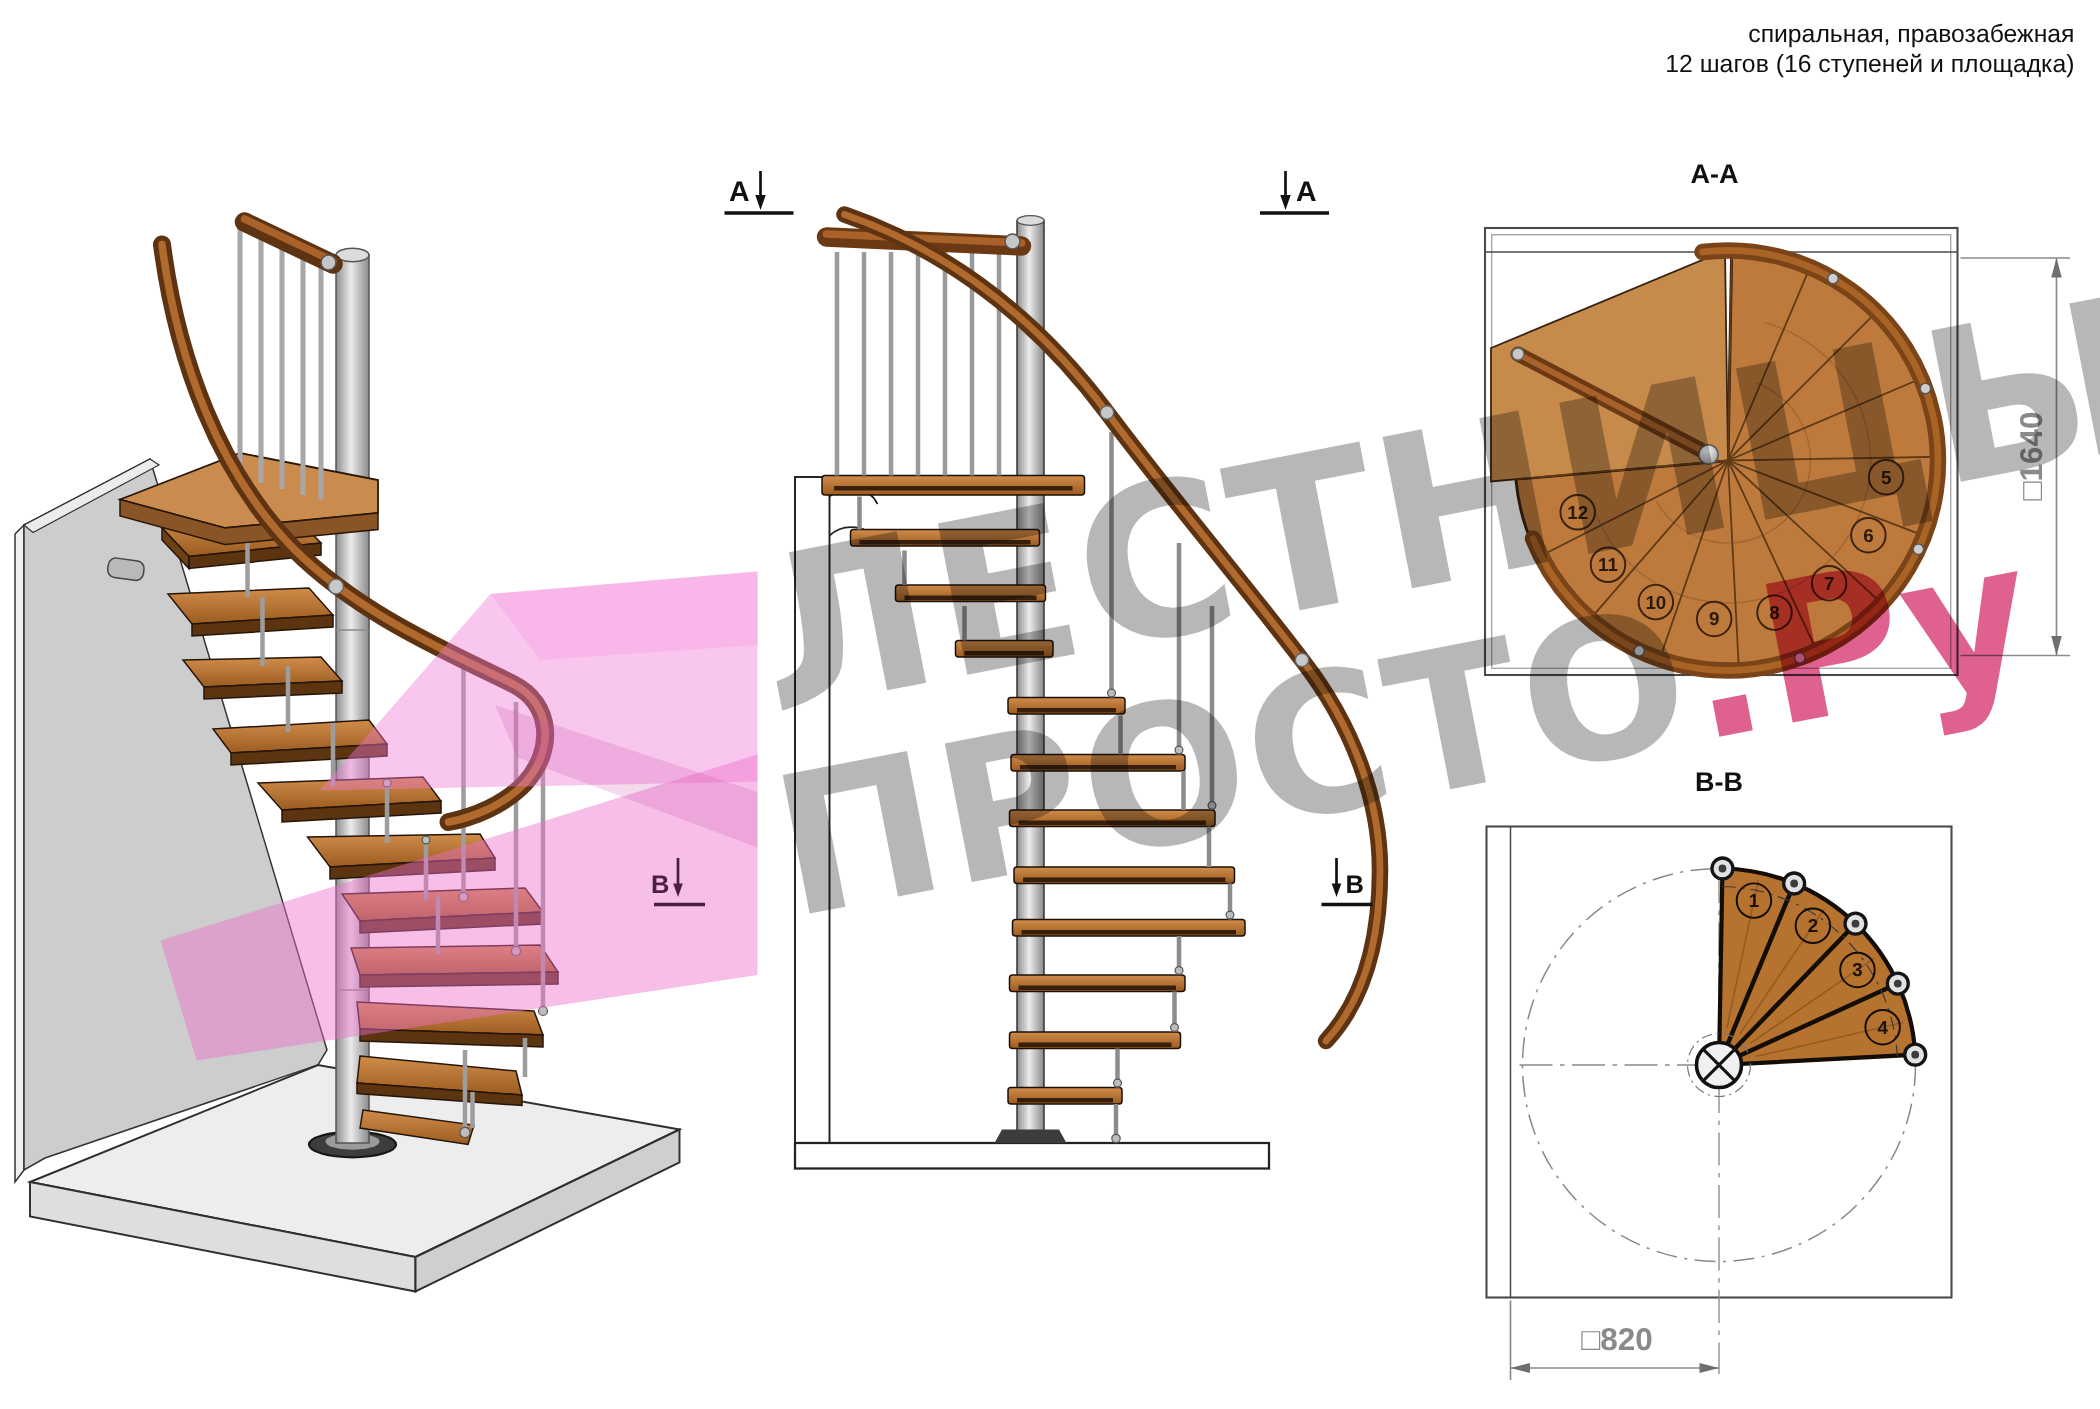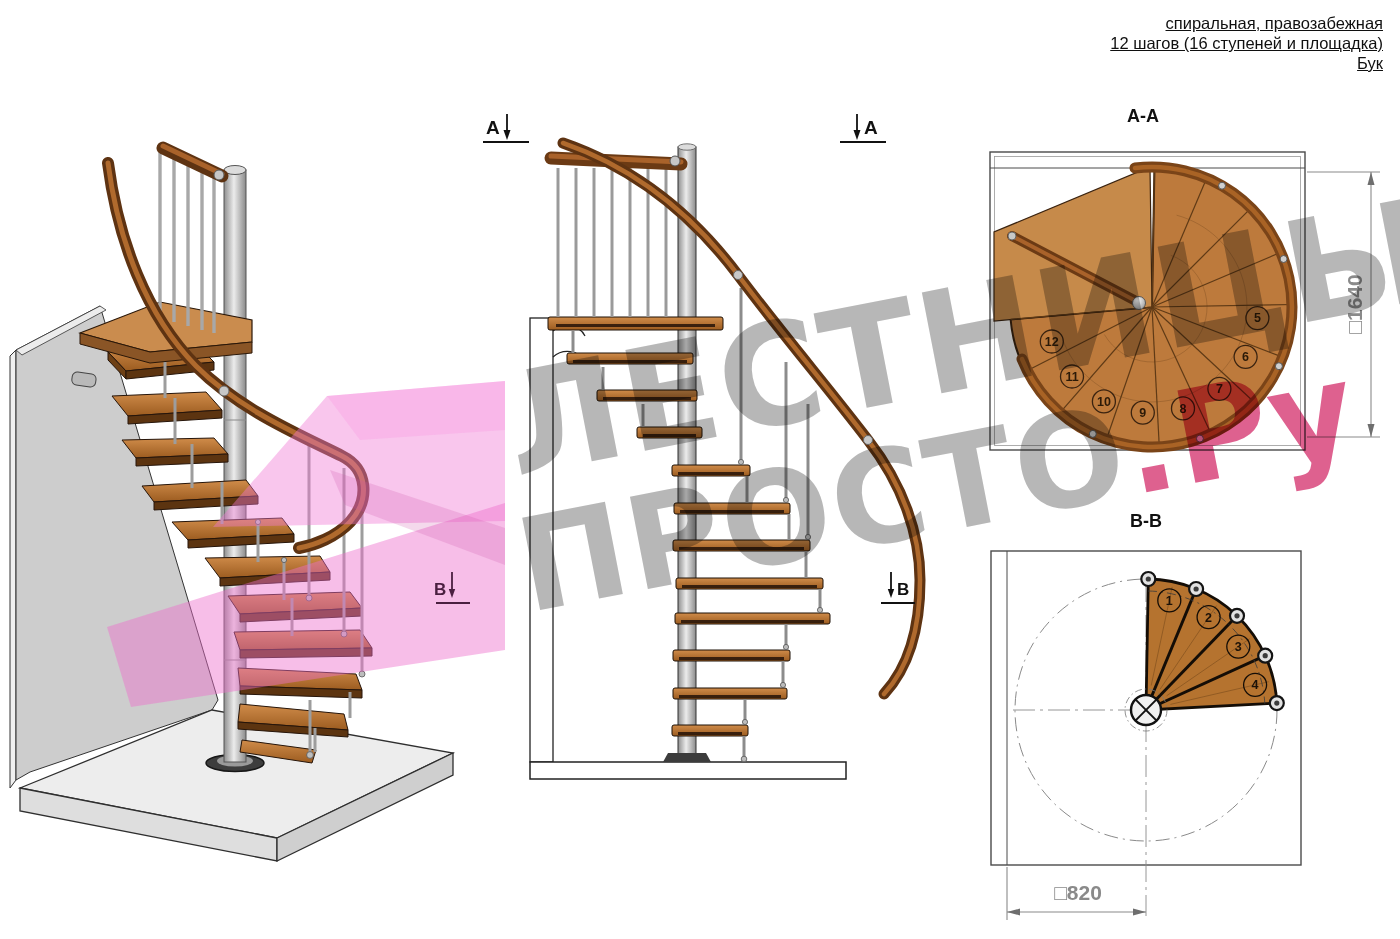--- a/index.html
+++ b/index.html
@@ -1,39 +1,38 @@
 <!DOCTYPE html>
 <html><head>
 <meta charset="utf-8">
 <style>
   html,body{margin:0;padding:0;background:#ffffff;width:1400px;height:939px;overflow:hidden;
             font-family:"Liberation Sans", sans-serif;}
   #page{position:relative;width:1400px;height:939px;background:#fff;}
   #scene{position:absolute;left:0;top:0;z-index:1;}
   
   #spec{position:absolute;top:13px;right:17px;text-align:right;z-index:10;
-        font-size:16.5px;line-height:20px;color:#101010;text-decoration:underline;}
+        font-size:16.5px;line-height:20px;color:#101010;}
   
   .wm{position:absolute;z-index:30;font-family:"DejaVu Sans",sans-serif;font-weight:800;
       transform:rotate(-11deg);text-align:center;pointer-events:none;
       mix-blend-mode:multiply;letter-spacing:2px;white-space:nowrap;}
   #wm1{left:498px;top:262px;width:880px;font-size:141px;color:rgba(124,124,124,0.55);}
   #wm2{left:512px;top:412px;width:850px;font-size:129px;color:rgba(124,124,124,0.55);}
   #wm2 .wm-red{color:rgba(213,52,112,0.78);}
   svg text{font-family:"Liberation Sans","DejaVu Sans",sans-serif;}
 </style>
 </head>
 <body>
 
 <div id="page">
 
   <div id="spec">
     <div>спиральная, правозабежная</div>
     <div>12 шагов (16 ступеней и площадка)</div>
-    <div>Бук</div>
   </div>
 
   <svg id="scene" width="1400" height="939" viewBox="0 0 1400 939">
     <defs>
       <linearGradient id="gWoodV" x1="0" y1="0" x2="0" y2="1">
         <stop offset="0" stop-color="#d violet"></stop>
       </linearGradient>
       <linearGradient id="gWood" x1="0" y1="0" x2="0" y2="1">
         <stop offset="0" stop-color="#d08c4a"></stop>
           <stop offset="1" stop-color="#9c5c20"></stop>

